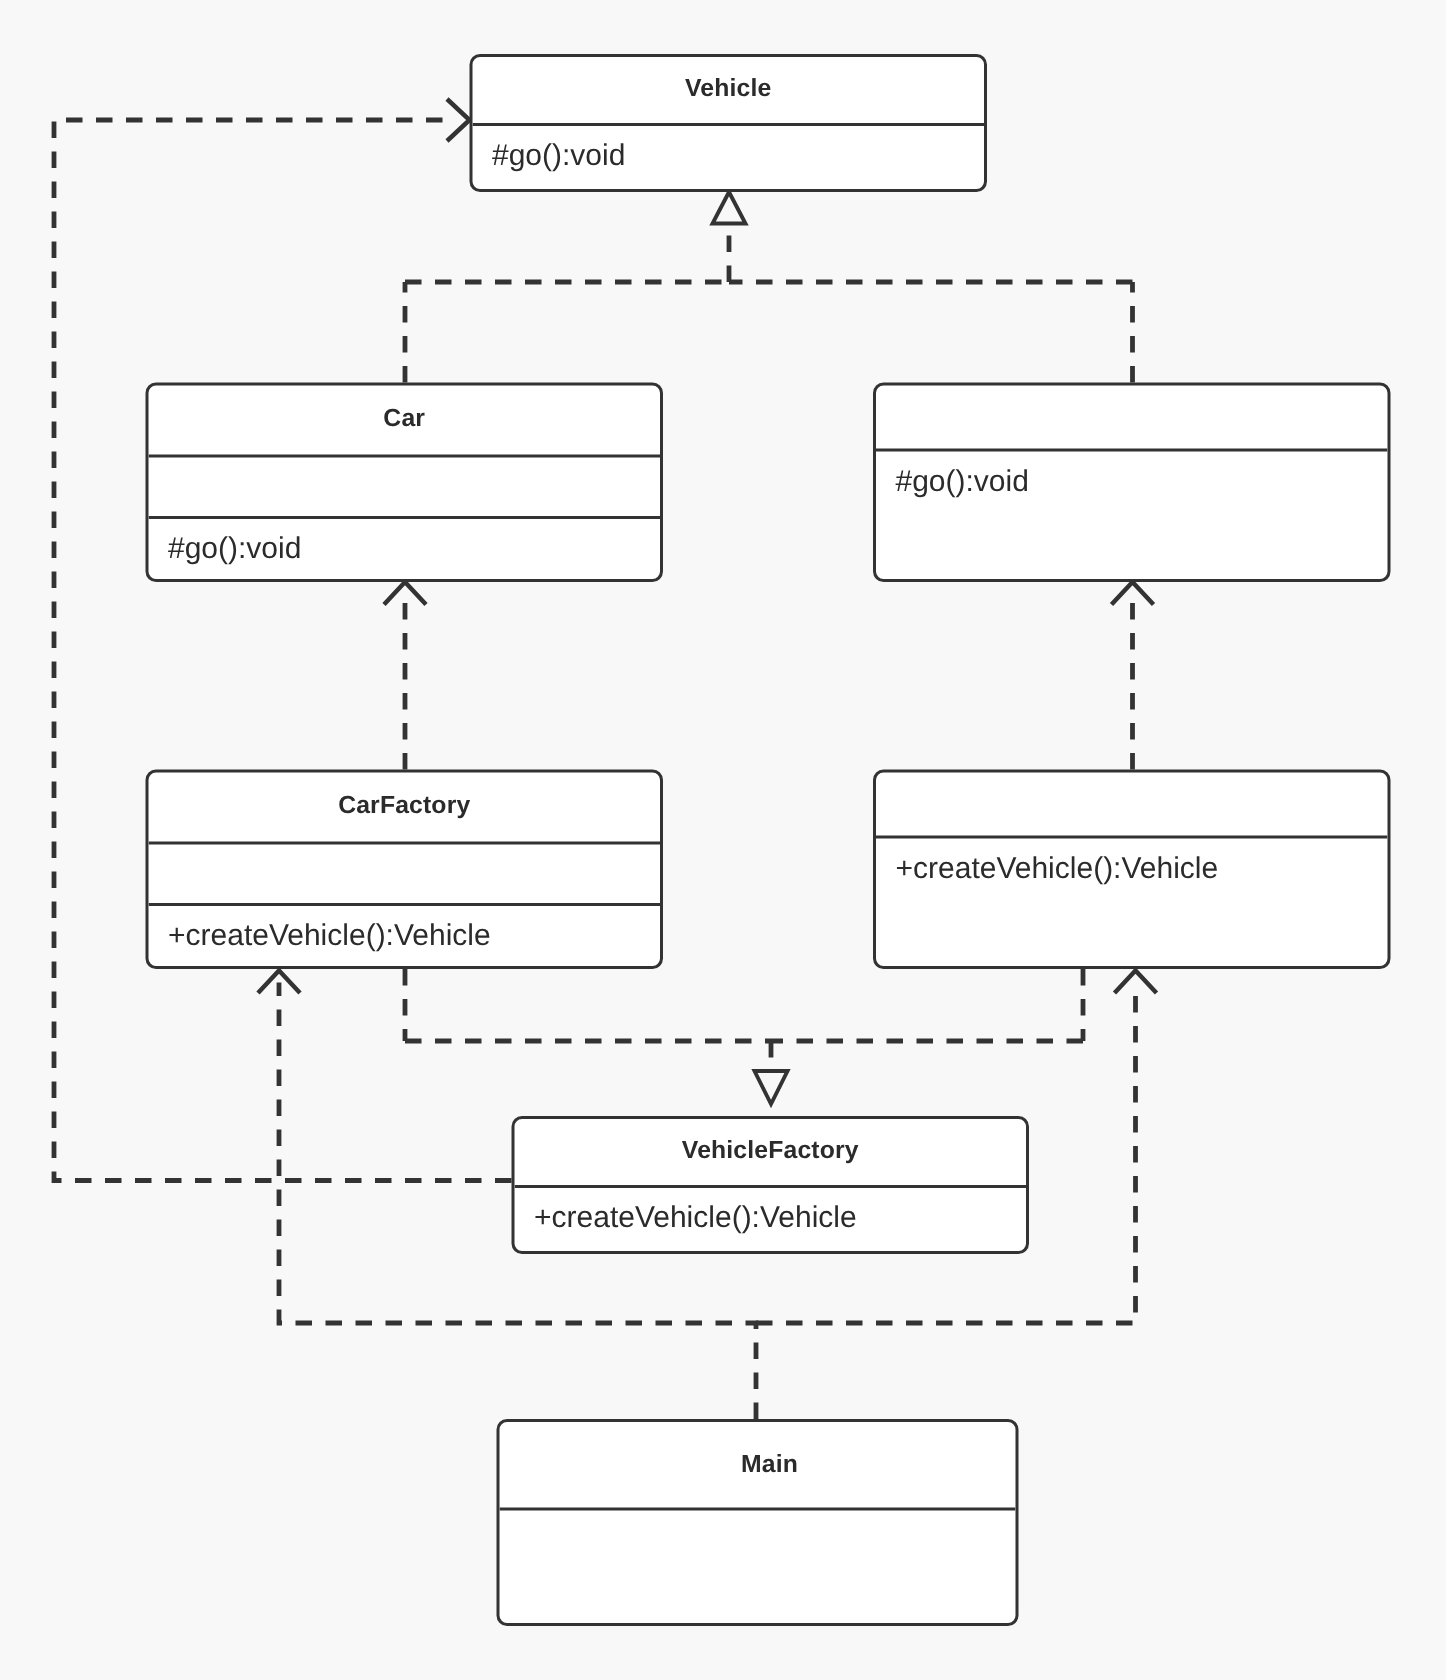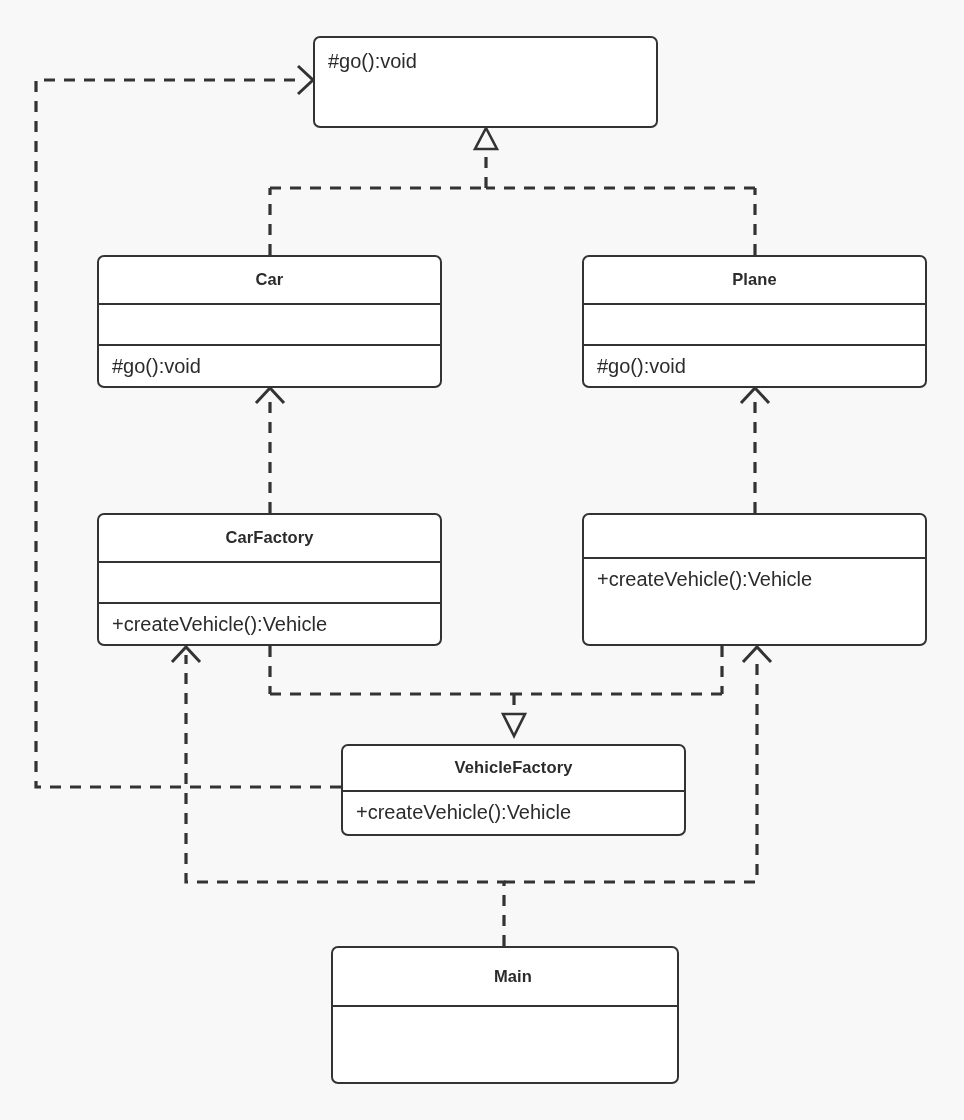--- a/index.html
+++ b/index.html
@@ -133,39 +133,39 @@
     </g>
 
       PlaneFactory  (dependency) ============ --&gt;
     <g>
       <path d="M 504 882 L 757 882 L 757 655" fill="none" stroke="#333333" stroke-width="3.2" stroke-dasharray="11 9" stroke-linecap="butt"></path>
       <path d="M 743 662 L 757 647 L 771 662" fill="none" stroke="#333333" stroke-width="3.0" stroke-linecap="butt" stroke-linejoin="miter"></path>
     </g>
   </svg>
 
   <div class="uml-class" style="left:313px; top:36px; width:345px; height:92px;">
+    <div class="uml-row uml-name" style="height:46px;">
+      <span>Vehicle</span>
+    </div>
     <div class="uml-row uml-members" style="height:46px;">
       <span>#go():void</span>
     </div>
   </div>
 
   <div class="uml-class" style="left:97px; top:255px; width:345px; height:133px;">
     <div class="uml-row uml-name" style="height:46px;">
       <span>Car</span>
     </div>
     <div class="uml-row uml-members uml-empty" style="height:42px;"></div>
     <div class="uml-row uml-members" style="height:42px;">
       <span>#go():void</span>
     </div>
   </div>
 
   <div class="uml-class" style="left:582px; top:255px; width:345px; height:133px;">
-    <div class="uml-row uml-name" style="height:46px;">
-      <span>Plane</span>
-    </div>
     <div class="uml-row uml-members uml-empty" style="height:42px;"></div>
     <div class="uml-row uml-members" style="height:42px;">
       <span>#go():void</span>
     </div>
   </div>
 
   <div class="uml-class" style="left:97px; top:513px; width:345px; height:133px;">
     <div class="uml-row uml-name" style="height:46px;">
       <span>CarFactory</span>
     </div>

